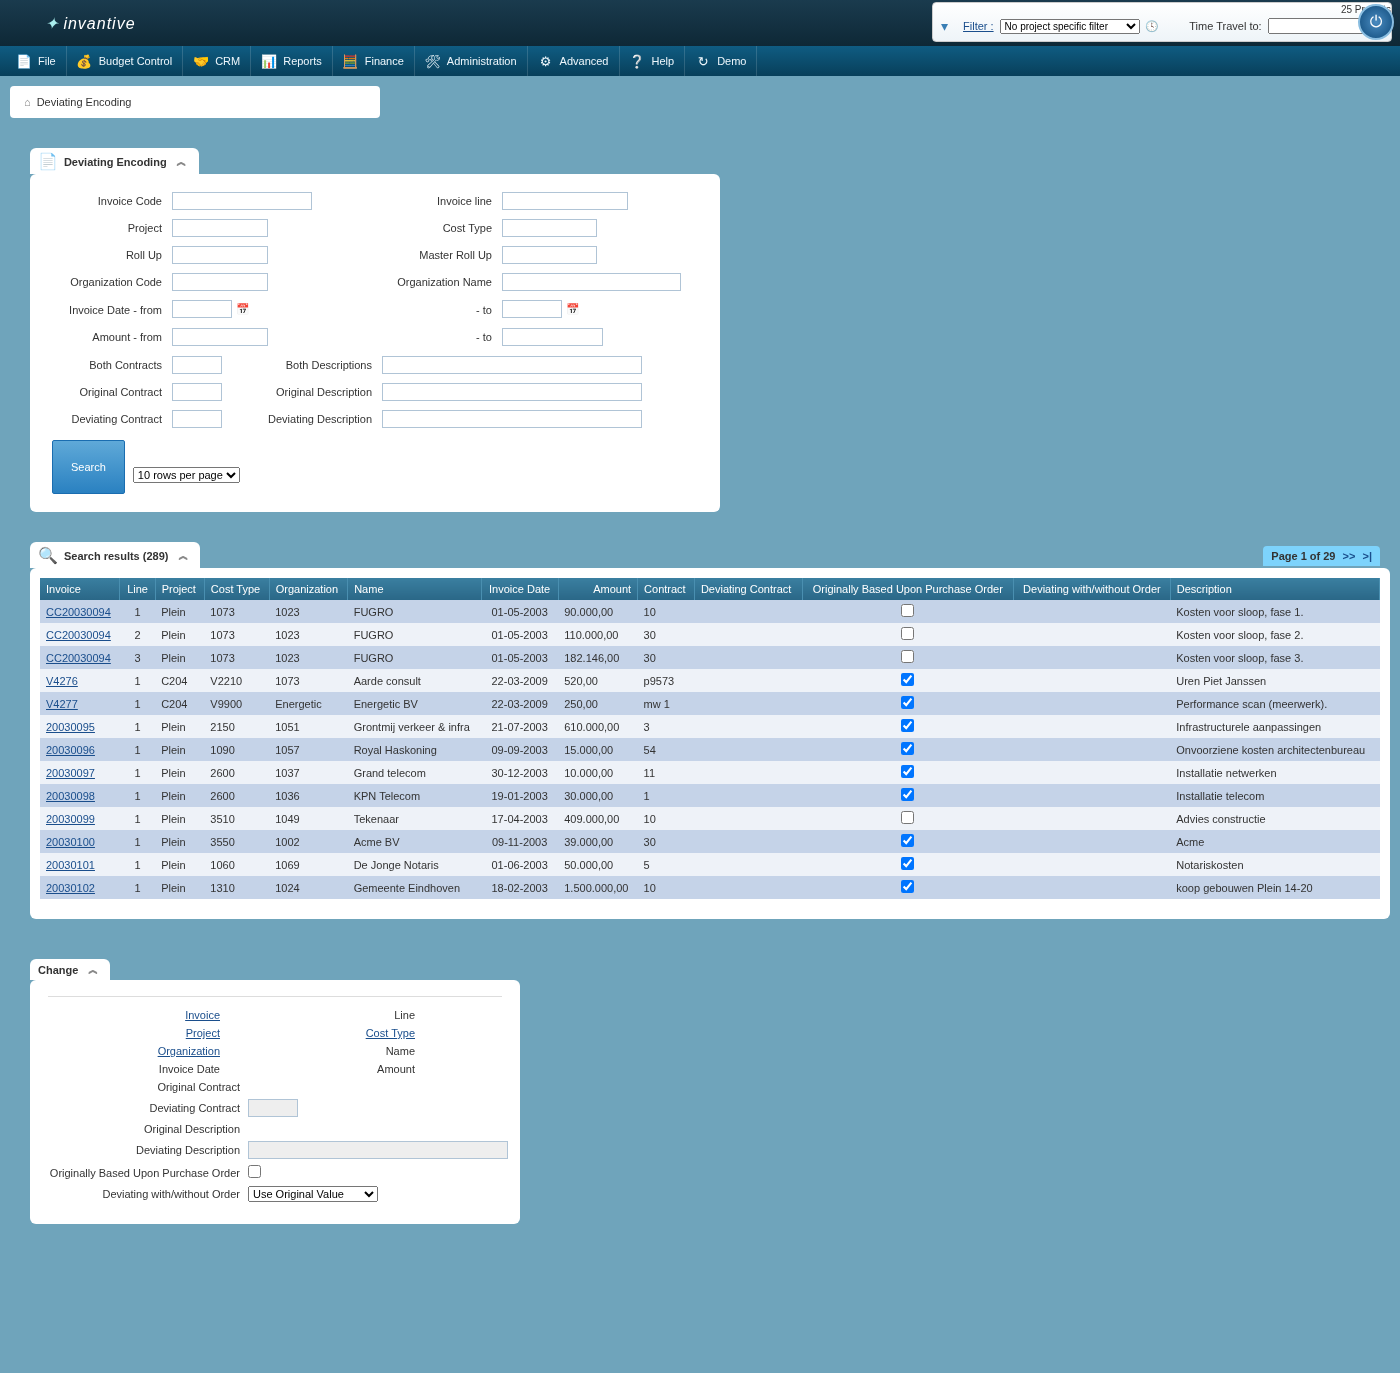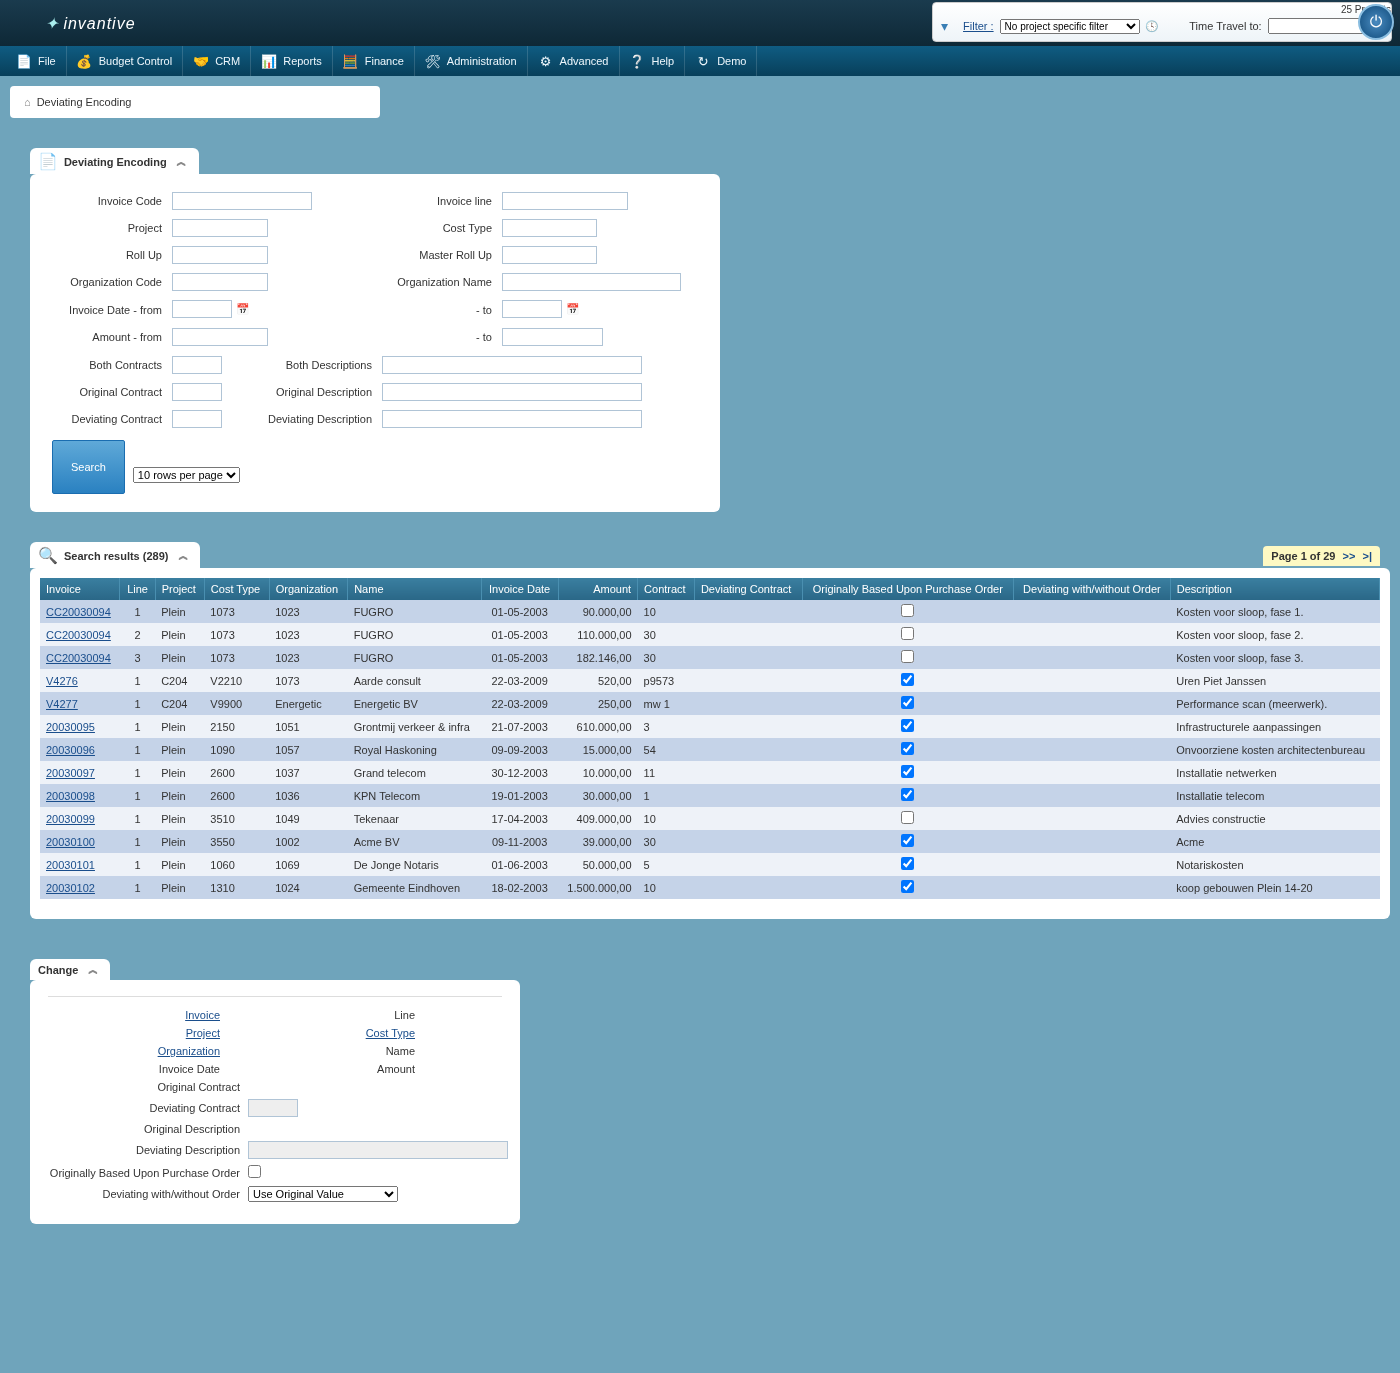--- a/index.html
+++ b/index.html
@@ -35,44 +35,44 @@
 .cal { display:inline-block; width:16px; height:16px; margin-left:4px; color:#3a7fb5; cursor:pointer; }
 .desc-row { display: grid; grid-template-columns: 120px 50px 160px 280px; row-gap: 9px; align-items: center; margin-top: 10px; }
 .desc-row .form-label2 { text-align: right; padding-right: 10px; color: #333; }
 .desc-in input { width: 50px; border: 1px solid #b0c4d6; height: 18px; }
 .desc-wide input { width: 260px; border: 1px solid #b0c4d6; height: 18px; }
 .search-actions { margin-top: 12px; display:flex; align-items:center; gap:8px; }
 .search-btn { background: linear-gradient(#5fa9d8,#2a81c1); color: #fff; border: 1px solid #1a6db0; padding: 20px 18px; border-radius: 2px; cursor: pointer; }
 .rows-select { font-size: 11px; margin-top: 15px; }
 .results-section { margin: 30px 10px 0 30px; }
 .results-body { background:#fff; border-radius:6px; padding: 10px 10px 20px 10px; position: relative; }
-.pager { position: absolute; right: 10px; top: -22px; background: #fef9c3; padding: 4px 8px; border-radius: 4px 4px 0 0; font-weight: bold; color: #333; }
+.pager { position: absolute; right: 10px; top: -22px; background: #7dd3fc; padding: 4px 8px; border-radius: 4px 4px 0 0; font-weight: bold; color: #333; }
 .pager a { color: #1a4e8c; text-decoration: none; cursor: pointer; margin-left: 4px; }
 table.results { width: 100%; border-collapse: collapse; }
 table.results th { background: linear-gradient(#3a7fa0,#2a6787); color: #fff; font-weight: normal; padding: 5px 6px; text-align: left; font-size: 11px; border-right: 1px solid #4a8fb0; }
 table.results th.center { text-align: center; }
 table.results th.right { text-align: right; }
 table.results td { padding: 4px 6px; color: #333; }
 table.results tr.odd td { background: #c5d3e8; }
 table.results tr.even td { background: #eef2f8; }
 table.results td a { color: #1a4e8c; text-decoration: underline; cursor: pointer; }
 table.results td.center { text-align: center; }
-table.results td.right { text-align: right; }
+table.results td.right { }
 table.results td.chk { text-align: center; }
 .change-section { margin: 40px 0 30px 30px; width: 490px; }
 .change-body { background: #fff; border-radius: 6px; padding: 16px 18px 22px 18px; }
 .change-body hr { margin-bottom: 12px; border: none; border-top: 1px solid #ddd; }
 .change-grid { display: grid; grid-template-columns: 180px 80px 115px 80px; row-gap: 6px; align-items: center; }
 .cg-label { text-align: right; padding-right: 8px; color: #333; }
 .cg-label.link { color: #1a4e8c; text-decoration: underline; cursor: pointer; }
 .cg-full { grid-column: 1 / 5; display: grid; grid-template-columns: 200px 260px; align-items: center; row-gap: 6px; }
 .cg-full .cg-label { text-align: right; padding-right: 8px; }
 .cg-full input[type=text] { width: 50px; border: 1px solid #b0c4d6; height: 18px; }
 .cg-full input.long { width: 260px; }
-.cg-full select { width: 150px; }
+.cg-full select { width: 130px; }
 </style>
 </head>
 <body>
 
 <div class="topbar">
   <div class="logo">invantive</div>
   <div class="top-panel">
     <div class="top-panel-header">25 Projects</div>
     <div class="top-panel-body">
       <span class="filter-icon">▾</span>

